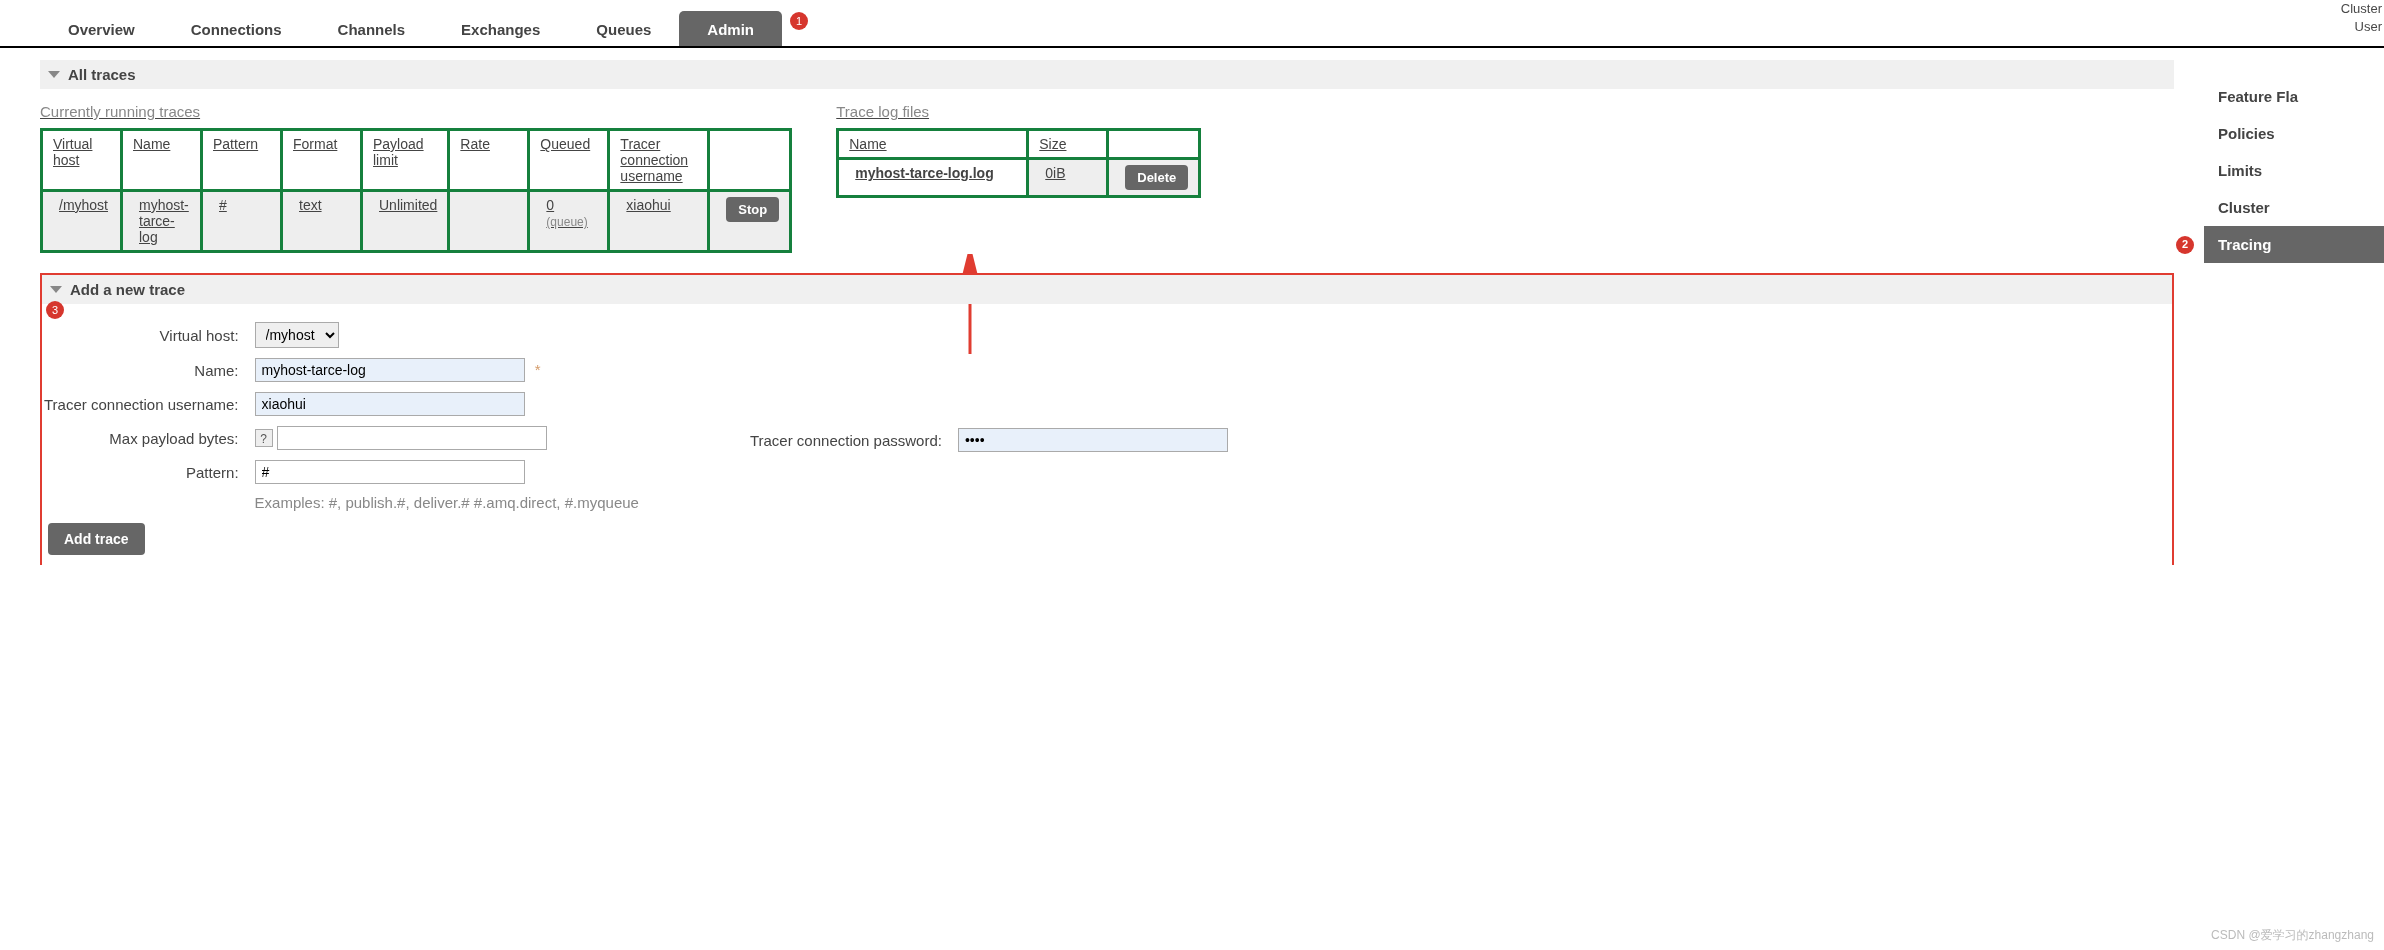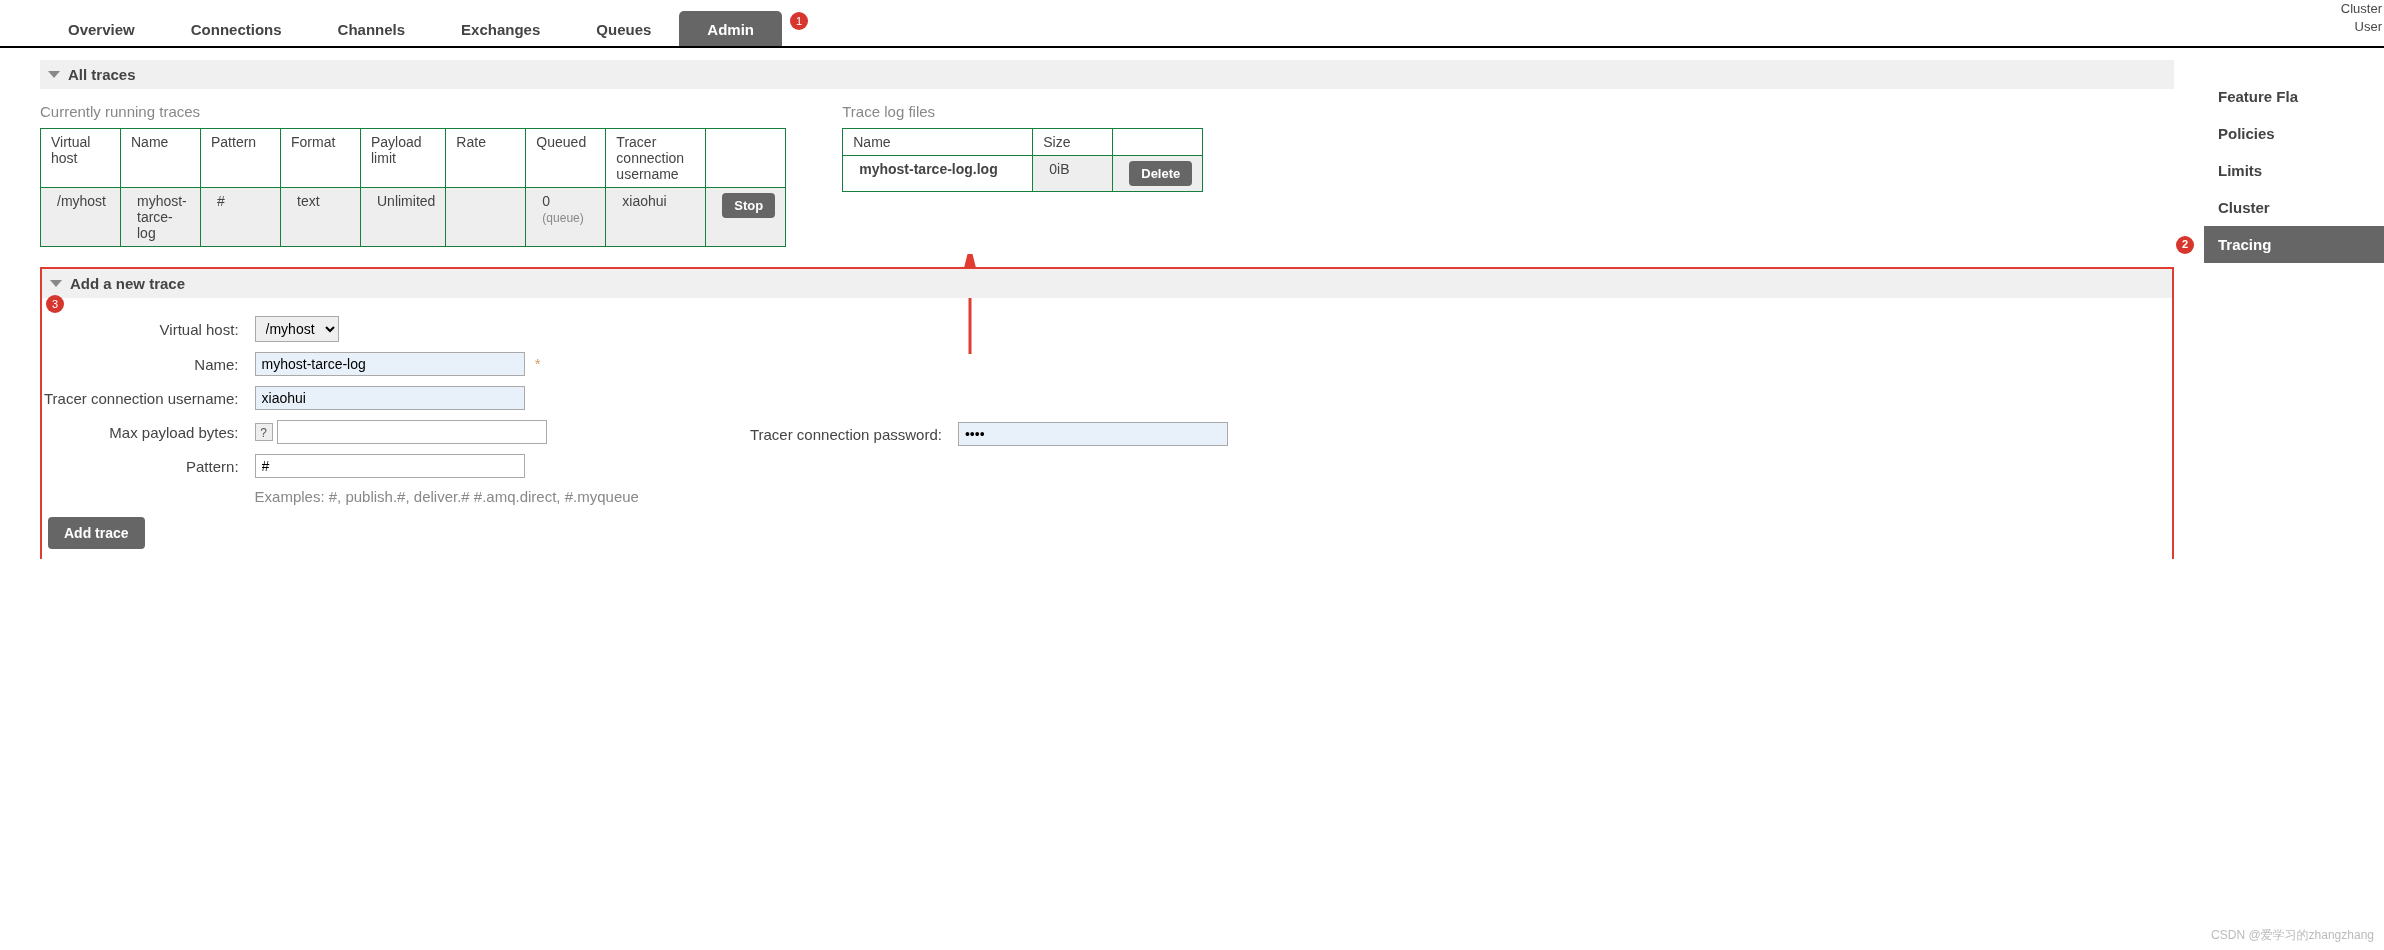--- a/index.html
+++ b/index.html
@@ -97,26 +97,26 @@
     border-left: 6px solid transparent;
     border-right: 6px solid transparent;
     border-top: 7px solid #888;
     display: inline-block;
   }
   .subhead {
     font-size: 15px;
     color: #888;
     margin: 14px 0 8px 0;
   }
-  .row-flex { display: flex; gap: 56px; align-items: flex-start; }
+  .row-flex { display: flex; gap: 44px; align-items: flex-start; text-decoration: underline; }
   table.grid {
     border-collapse: collapse;
   }
   table.grid th, table.grid td {
-    border: 1px solid #15803d;
+    border: 3px solid #15803d;
     padding: 5px 10px;
     text-align: left;
     vertical-align: top;
     font-size: 14px;
   }
   table.grid th {
     font-weight: normal;
     background: #fff;
     color: #444;
   }

